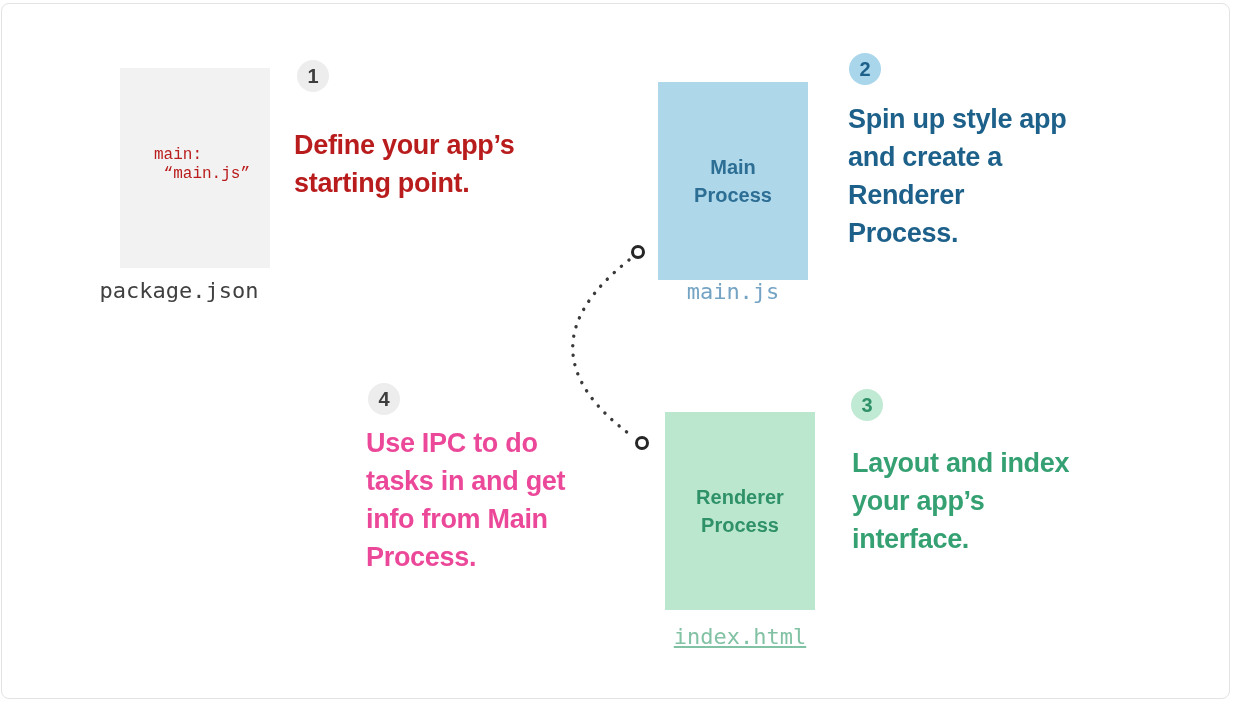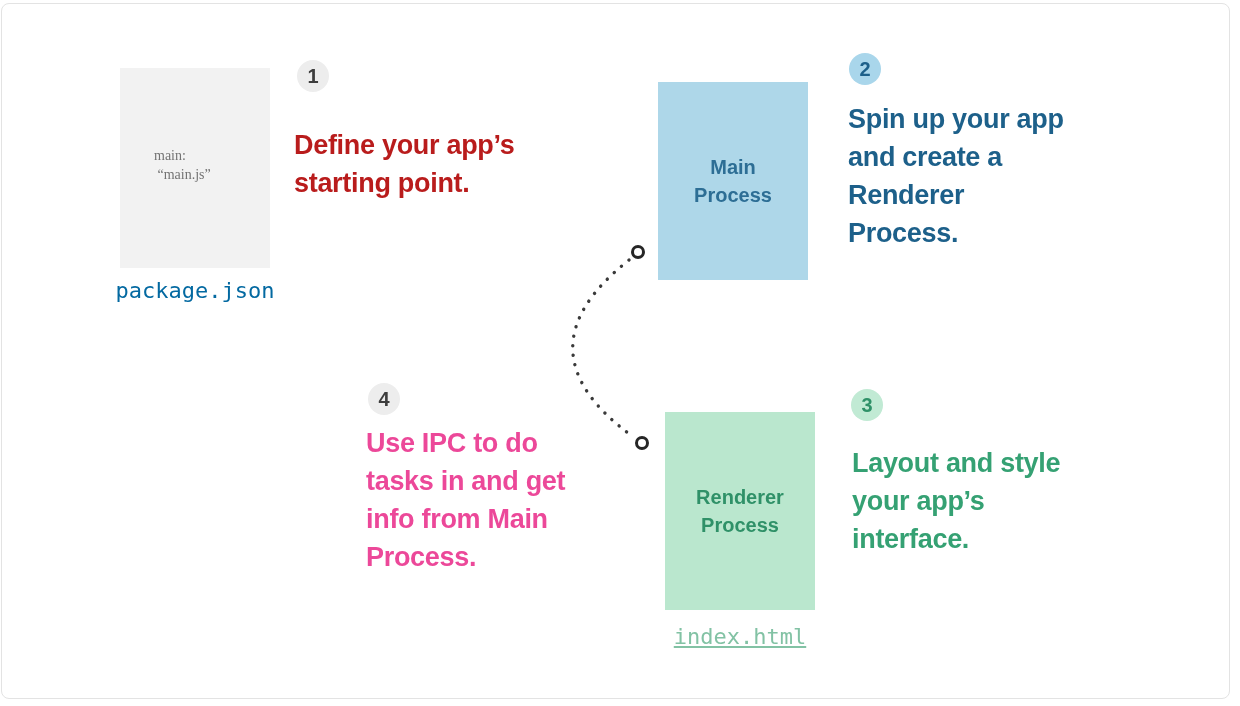--- a/index.html
+++ b/index.html
@@ -28,45 +28,45 @@
     justify-content: center;
     text-align: center;
   }
   .box-package { left: 120px; top: 68px;  width: 150px; height: 200px; background: #f2f2f2; }
   .box-main    { left: 658px; top: 82px;  width: 150px; height: 198px; background: #aed7e9; }
   .box-index   { left: 665px; top: 412px; width: 150px; height: 198px; background: #bae7ce; }
 
   .code-snippet {
     position: absolute;
     left: 154px; top: 146px;
-    font-family: Liberation Serif, serif;
-    font-size: 14px;
+    font-family: Liberation Mono, monospace;
+    font-size: 16px;
     line-height: 19px;
-    color: #737373;
+    color: #b91c1c;
     white-space: pre;
     text-align: left;
   }
   .box-label {
     font-family: "Liberation Sans", sans-serif;
     font-weight: bold;
     font-size: 20px;
     line-height: 28px;
     white-space: pre-line;
   }
   .box-main  .box-label { color: #2d6e95; }
   .box-index .box-label { color: #2f9168; }
 
   .file-caption {
     position: absolute;
     font-family: "DejaVu Sans Mono", monospace;
     font-size: 22px;
     text-align: center;
     white-space: nowrap;
   }
-  .caption-package { left: 108px; top: 278px; width: 174px; color: #0369a1; }
+  .caption-package { left: 92px; top: 278px; width: 174px; color: #404040; }
   .caption-main    { left: 658px; top: 279px; width: 150px; color: #74a3c4; }
   .caption-index   { left: 665px; top: 624px; width: 150px; color: #82c2a4; text-decoration: underline; }
 
   
   .badge {
     position: absolute;
     width: 32px; height: 32px;
     border-radius: 50%;
     display: flex;
     align-items: center;
@@ -111,23 +111,24 @@
   <div class="file-caption caption-package">package.json</div>
 
   <div class="badge badge-1">1</div>
   <div class="step-heading heading-1">Define your app’s
 starting point.</div>
 
   <div class="file-box box-main">
     <span class="box-label">Main
 Process</span>
   </div>
+  <div class="file-caption caption-main">main.js</div>
 
   <div class="badge badge-2">2</div>
-  <div class="step-heading heading-2">Spin up your app
+  <div class="step-heading heading-2">Spin up style app
 and create a
 Renderer
 Process.</div>
 
   <svg class="connector-svg" width="1240" height="706" viewBox="0 0 1240 706">
     <path d="M 629 260 Q 515 350 632 436" fill="none" stroke="#3a3a3a" stroke-width="3.4" stroke-linecap="round" stroke-dasharray="0.1 9.5"></path>
     <circle cx="638" cy="252" r="5.5" fill="#ffffff" stroke="#262626" stroke-width="3"></circle>
     <circle cx="642" cy="443" r="5.5" fill="#ffffff" stroke="#262626" stroke-width="3"></circle>
   </svg>
 
@@ -137,16 +138,16 @@
 info from Main
 Process.</div>
 
   <div class="file-box box-index">
     <span class="box-label">Renderer
 Process</span>
   </div>
   <div class="file-caption caption-index">index.html</div>
 
   <div class="badge badge-3">3</div>
-  <div class="step-heading heading-3">Layout and style
+  <div class="step-heading heading-3">Layout and index
 your app’s
 interface.</div>
 </div>
 
 </body></html>

